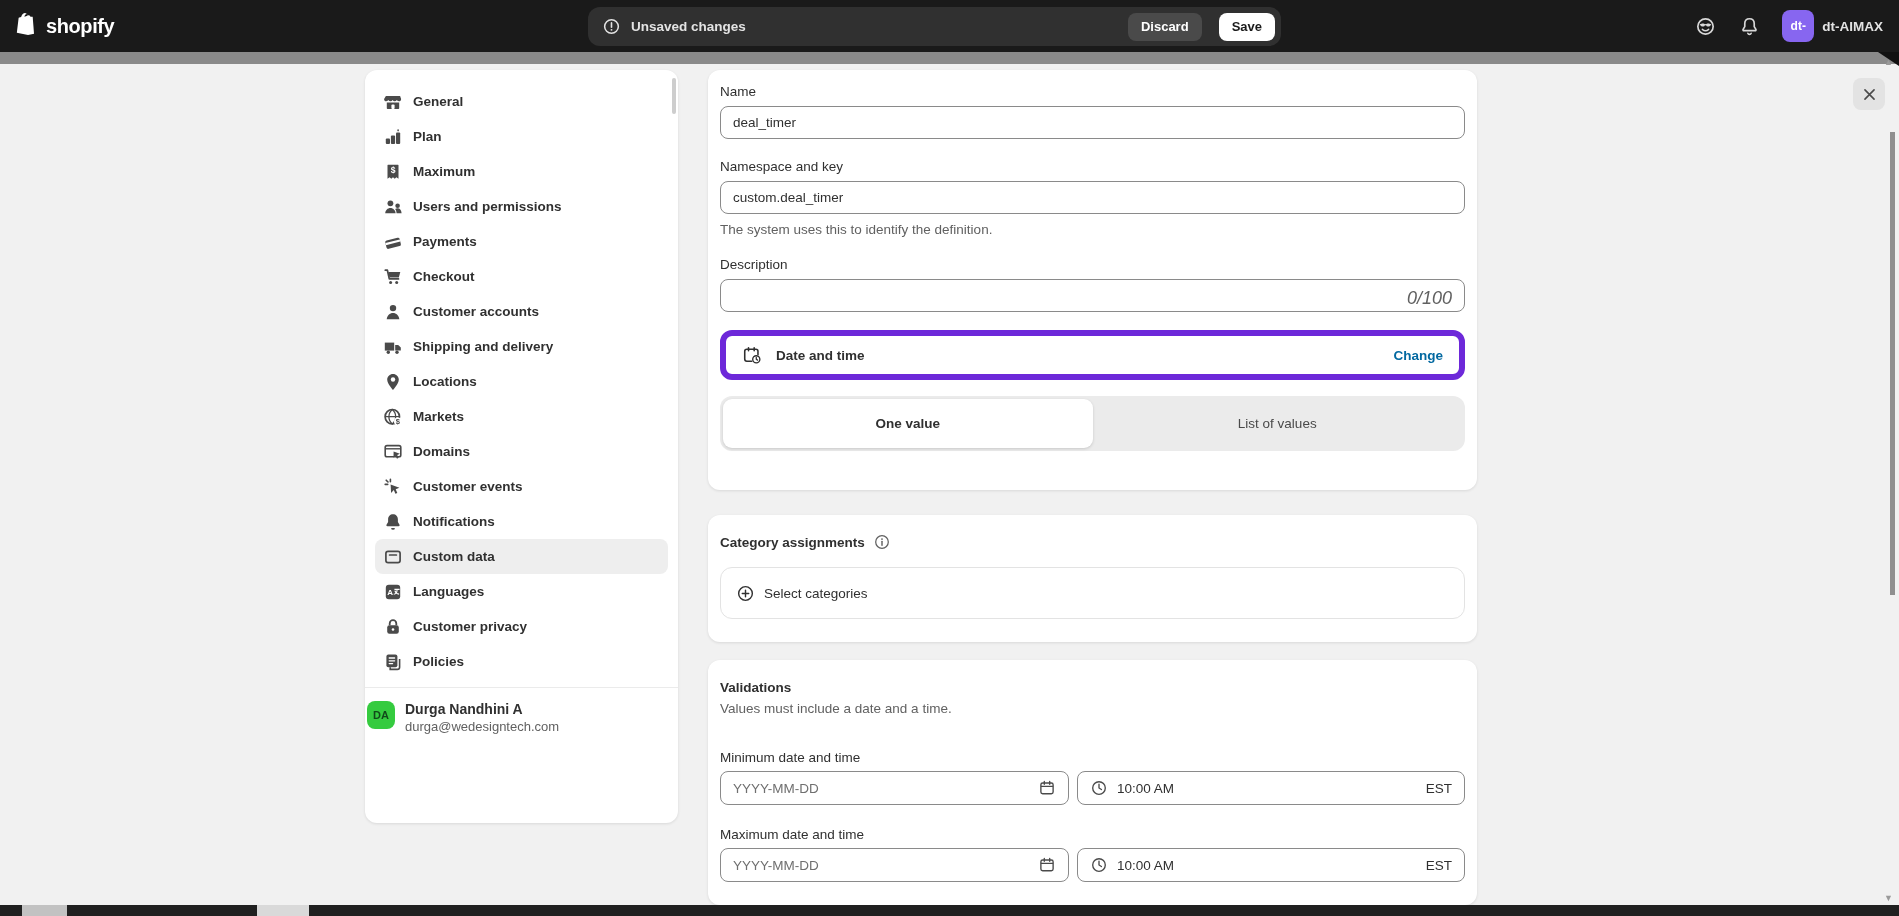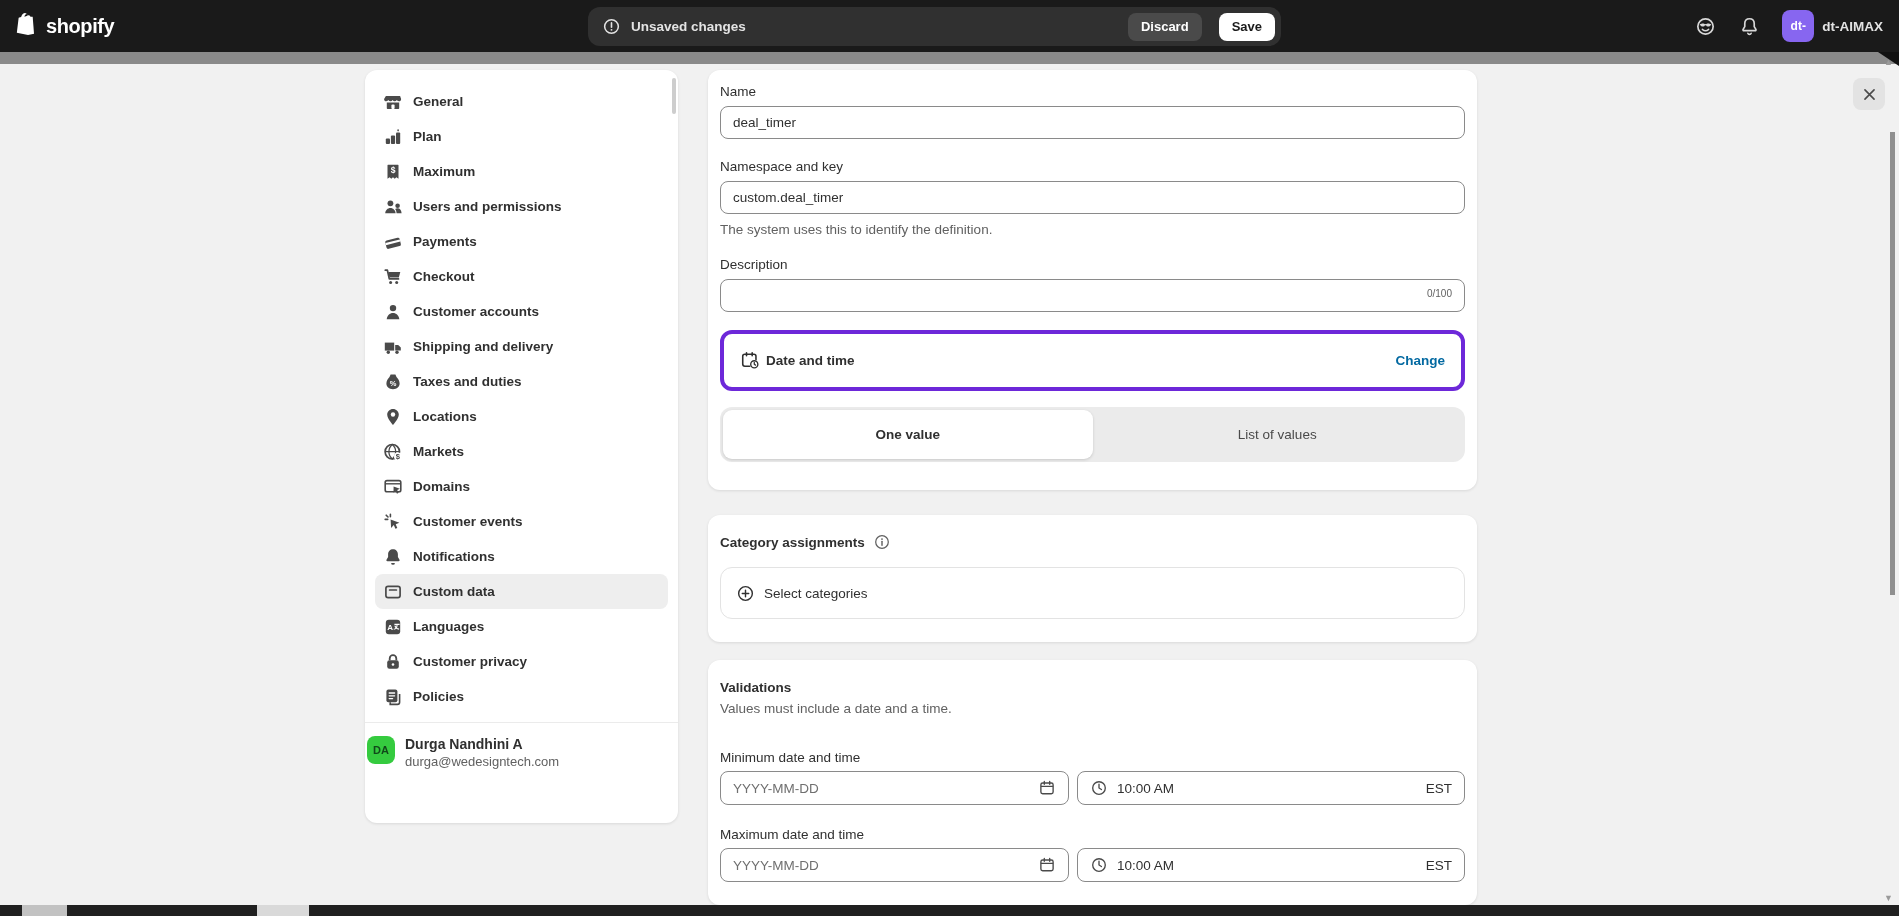--- a/index.html
+++ b/index.html
@@ -56,24 +56,24 @@
   .card1 { top:6px; height:420px; }
   .card2 { top:451px; height:127px; padding-top:18px; }
   .card3 { top:596px; height:245px; padding-top:20px; }
   .fld-label { display:block; font-size:13.5px; color:#303030; margin-bottom:7px; }
   .txt { width:100%; height:33px; border:1px solid #8a8a8a; border-radius:8px; background:#fff;
     padding:0 12px; font-size:13.5px; color:#303030; font-family:inherit; outline:none; }
   .mt20 { margin-top:20px; }
   .help { margin-top:8px; font-size:13.5px; color:#616161; }
   .desc-wrap { position:relative; }
   .desc-wrap .txt { padding-right:62px; }
-  .counter { position:absolute; right:13px; top:9px; font-size:10px; color:#616161; }
-
-  .type-row { margin-top:18px; height:61px; border:4px solid #6d28d9; border-radius:12px;
-    display:flex; align-items:center; gap:5px; padding:0 16px; }
+  .counter { position:absolute; right:13px; top:9px; font-size:18px; color:#616161;font-style:italic; }
+
+  .type-row { margin-top:18px; height:50px; border:6px solid #6d28d9; border-radius:12px;
+    display:flex; align-items:center; gap:13px; padding:0 16px; }
   .type-row .icon { width:21px; height:21px; color:#303030; }
   .type-label { font-size:13.5px; font-weight:700; color:#303030; }
   .change-link { margin-left:auto; font-size:13.5px; font-weight:700; color:#0369a1; text-decoration:none; cursor:pointer; }
 
   .seg { margin-top:16px; height:55px; background:#ebebeb; border-radius:12px; display:flex; padding:3px; }
   .seg-btn { flex:1; display:flex; align-items:center; justify-content:center; border-radius:9px;
     font-size:13.5px; font-weight:500; color:#4a4a4a; cursor:pointer; }
   .seg-btn.active { background:#fff; color:#303030; font-weight:700; box-shadow:0 1px 3px rgba(0,0,0,.15); }
 
   .card-title { display:flex; align-items:center; gap:8px; font-size:13.5px; font-weight:700; color:#303030; }
@@ -341,26 +341,20 @@
       <span class="nav-label">Customer accounts</span>
     </div>
         <div class="nav-item">
       <svg class="icon">
             <use href="#i-truck"></use>
           </svg>
       <span class="nav-label">Shipping and delivery</span>
     </div>
         <div class="nav-item">
       <svg class="icon">
-            <use href="#i-taxes"></use>
-          </svg>
-      <span class="nav-label">Taxes and duties</span>
-    </div>
-        <div class="nav-item">
-      <svg class="icon">
             <use href="#i-location"></use>
           </svg>
       <span class="nav-label">Locations</span>
     </div>
         <div class="nav-item">
       <svg class="icon">
             <use href="#i-markets"></use>
           </svg>
       <span class="nav-label">Markets</span>
     </div>

